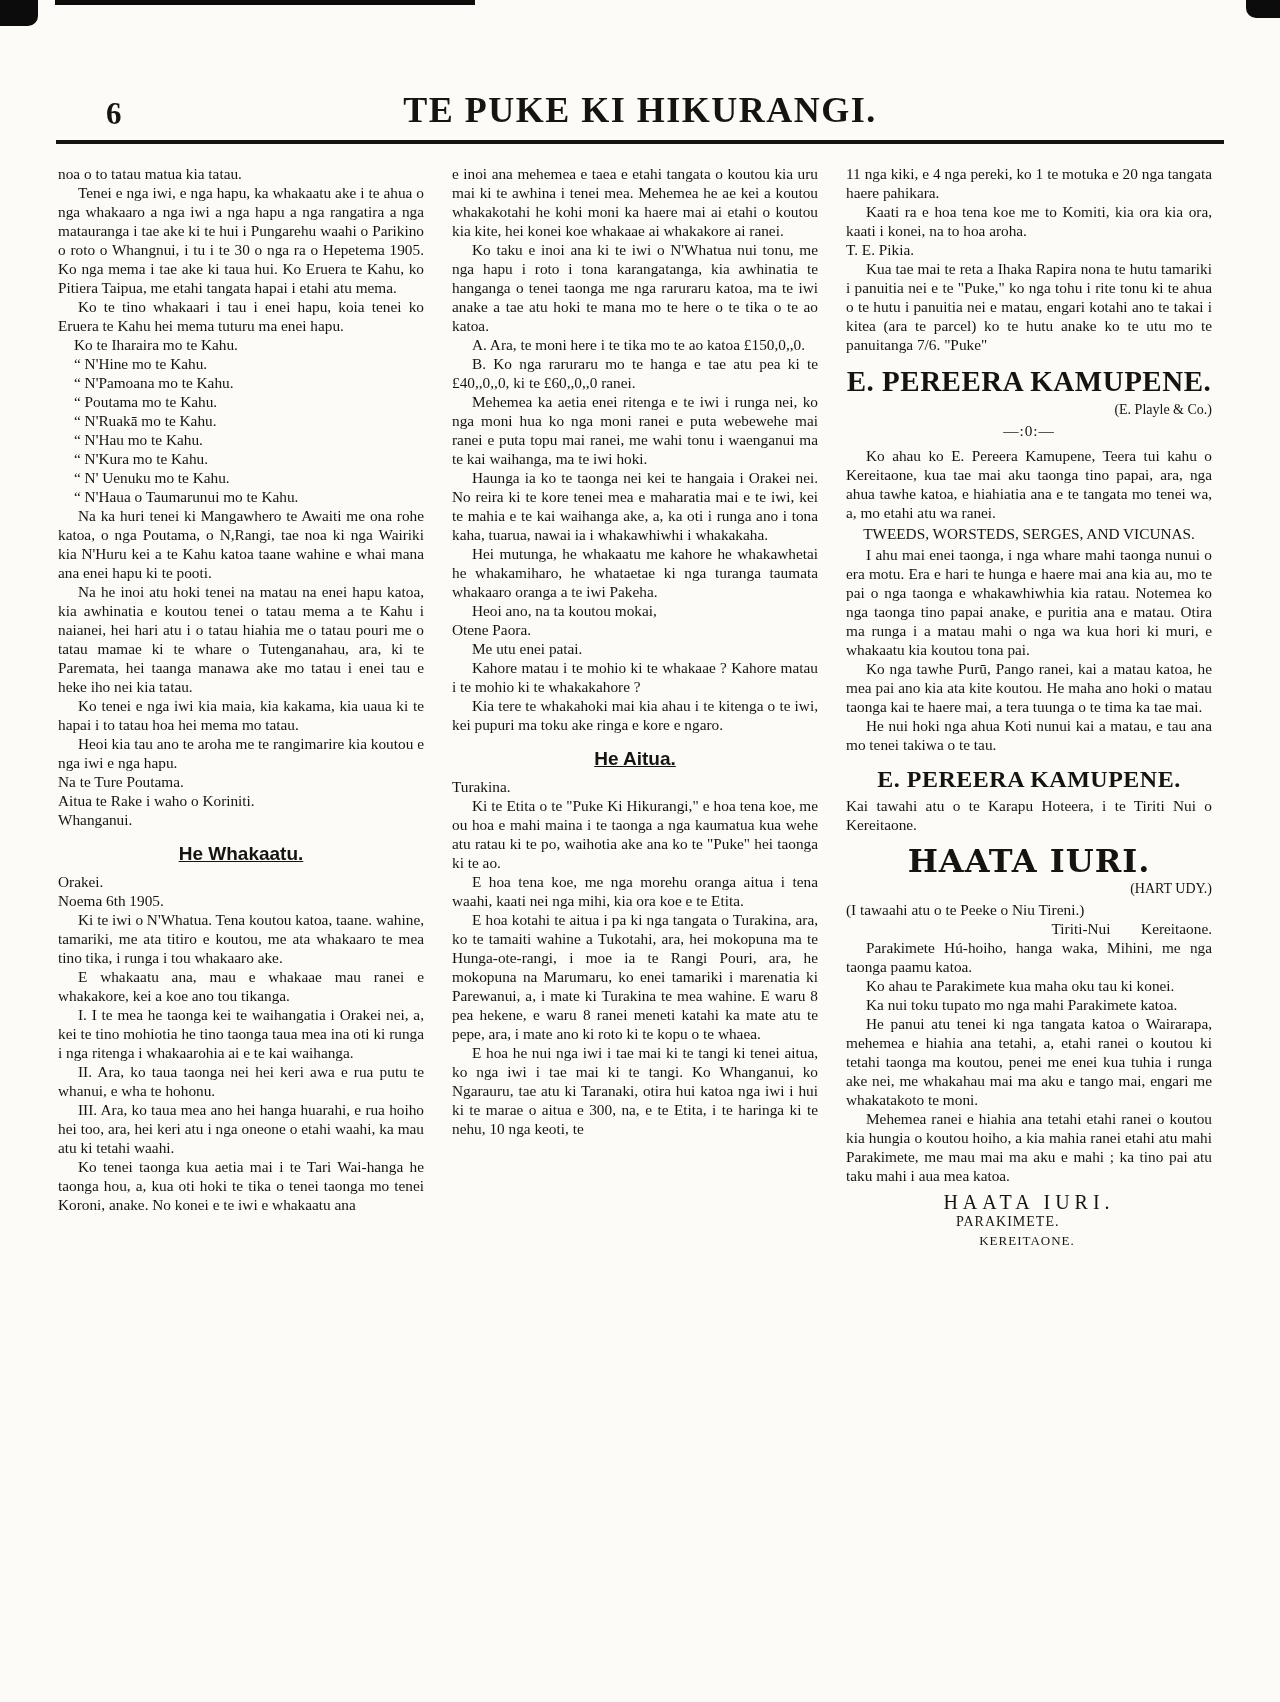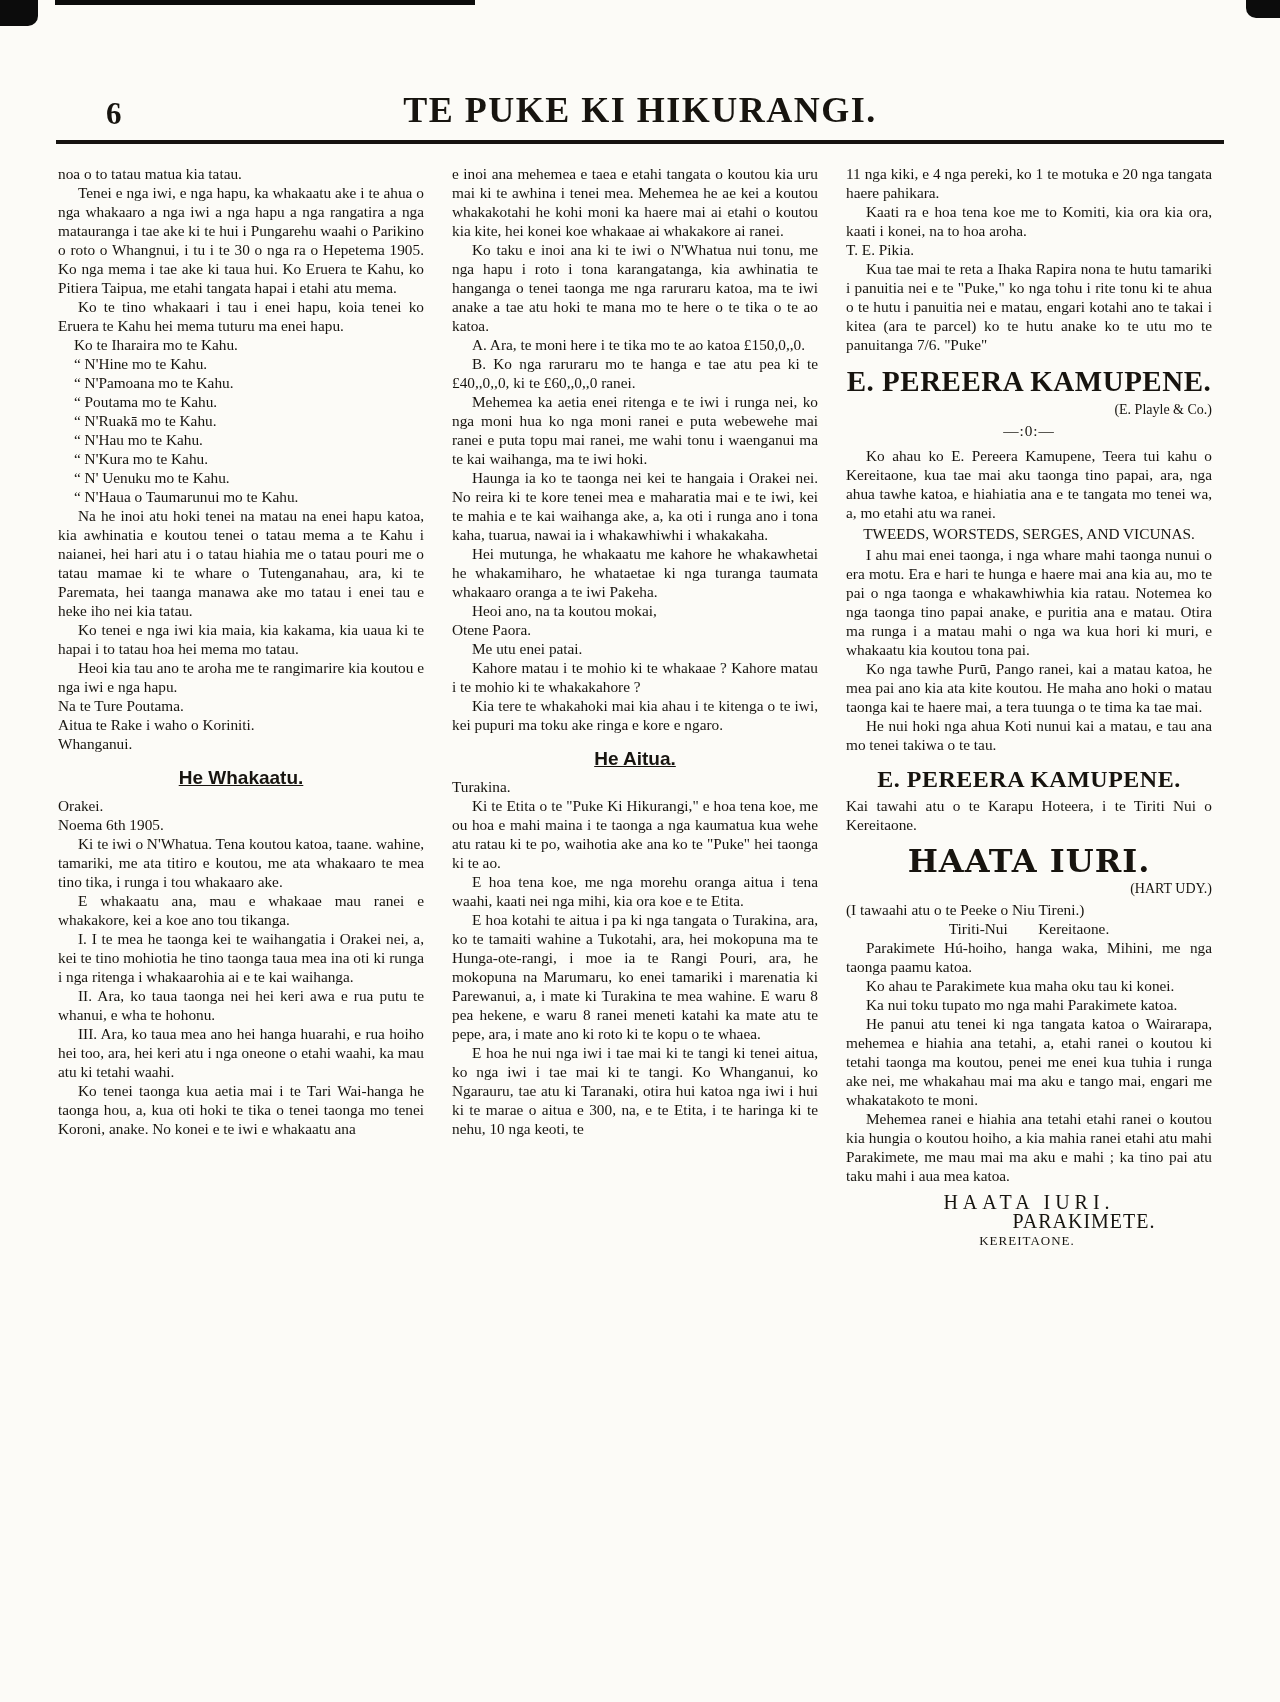--- a/index.html
+++ b/index.html
@@ -28,23 +28,23 @@
   .opening { text-indent: 0; }
   .line { text-align: left; padding-left: 16px; }
   .center { text-indent: 0; }
   .heading { font-family: "Liberation Sans", "DejaVu Sans", sans-serif; font-weight: bold; font-size: 19px; text-align: center; margin: 15px 0 9px; text-decoration: underline; }
   .headline-xl { font-weight: bold; font-size: 29px; text-align: center; margin: 12px 0 2px; letter-spacing: 0.5px; white-space: nowrap; line-height: 1.1; }
   .headline-lg { font-weight: bold; font-size: 24px; text-align: center; margin: 12px 0 4px; letter-spacing: 0.5px; line-height: 1.1; }
   .headline-black { font-family: "DejaVu Serif", serif; font-weight: bold; font-size: 32px; text-align: center; margin: 10px 0 0; letter-spacing: 1px; line-height: 1.1; }
   .subhead { text-align: right; font-size: 14px; margin-bottom: 2px; }
   .ornament { text-align: center; margin: 0 0 6px; letter-spacing: 1px; }
   .caps { text-align: center; margin: 2px 0; }
-  .spread { white-space: pre; text-align: center; }
+  .spread { white-space: pre; text-align: right; }
   .sig-a { text-align: center; font-size: 20px; letter-spacing: 5px; margin-top: 8px; }
-  .sig-b { text-align: center; font-size: 20px; letter-spacing: 1px; padding-left: 110px; }
+  .sig-b { text-align: left; font-size: 14px; letter-spacing: 1px; padding-left: 110px; }
   .sig-c { text-align: center; font-size: 13px; letter-spacing: 1px; padding-right: 4px; }
 </style>
 </head>
 <body>
 
 <div class="page">
   <div class="artifact" id="art1"></div>
   <div class="artifact" id="art2"></div>
   <div class="artifact" id="art3"></div>
 
@@ -61,20 +61,21 @@
         <div class="blk para">Ko te tino whakaari i tau i enei hapu, koia tenei ko Eruera te Kahu hei mema tuturu ma enei hapu.</div>
         <div class="blk line">Ko te Iharaira mo te Kahu.</div>
         <div class="blk line">“ N'Hine mo te Kahu.</div>
         <div class="blk line">“ N'Pamoana mo te Kahu.</div>
         <div class="blk line">“ Poutama mo te Kahu.</div>
         <div class="blk line">“ N'Ruakā mo te Kahu.</div>
         <div class="blk line">“ N'Hau mo te Kahu.</div>
         <div class="blk line">“ N'Kura mo te Kahu.</div>
         <div class="blk line">“ N' Uenuku mo te Kahu.</div>
         <div class="blk line">“ N'Haua o Taumarunui mo te Kahu.</div>
+        <div class="blk para">Na ka huri tenei ki Mangawhero te Awaiti me ona rohe katoa, o nga Poutama, o N,Rangi, tae noa ki nga Wairiki kia N'Huru kei a te Kahu katoa taane wahine e whai mana ana enei hapu ki te pooti.</div>
         <div class="blk para">Na he inoi atu hoki tenei na matau na enei hapu katoa, kia awhinatia e koutou tenei o tatau mema a te Kahu i naianei, hei hari atu i o tatau hiahia me o tatau pouri me o tatau mamae ki te whare o Tutenganahau, ara, ki te Paremata, hei taanga manawa ake mo tatau i enei tau e heke iho nei kia tatau.</div>
         <div class="blk para">Ko tenei e nga iwi kia maia, kia kakama, kia uaua ki te hapai i to tatau hoa hei mema mo tatau.</div>
         <div class="blk para">Heoi kia tau ano te aroha me te rangimarire kia koutou e nga iwi e nga hapu.</div>
         <div class="blk center">Na te Ture Poutama.</div>
         <div class="blk center">Aitua te Rake i waho o Koriniti.</div>
         <div class="blk center">Whanganui.</div>
         <div class="blk heading">He Whakaatu.</div>
         <div class="blk center">Orakei.</div>
         <div class="blk center">Noema 6th 1905.</div>
         <div class="blk para">Ki te iwi o N'Whatua. Tena koutou katoa, taane. wahine, tamariki, me ata titiro e koutou, me ata whakaaro te mea tino tika, i runga i tou whakaaro ake.</div>

